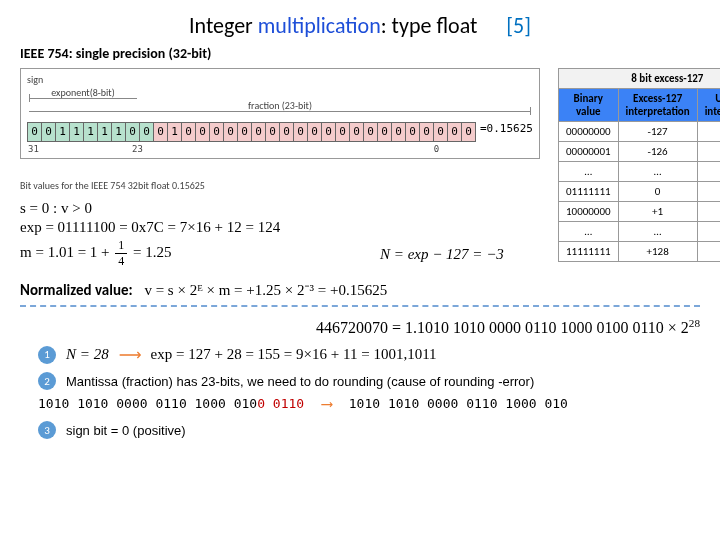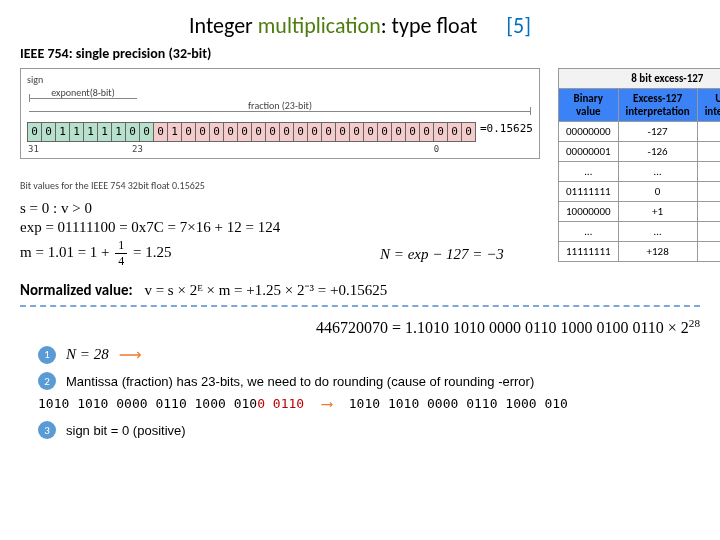--- a/index.html
+++ b/index.html
@@ -6,21 +6,21 @@
     margin: 0;
     padding: 12px 20px;
     font-family: Calibri, Arial, sans-serif;
     font-size: 13px;
     color: #000;
     width: 720px;
     box-sizing: border-box;
     background: #fff;
   }
   .title-row { text-align: center; font-size: 22px; margin-bottom: 6px; }
-  .title-red { color: #4d7c0f; }
+  .title-red { color: #1d4ed8; }
   .ref { color: #0070c0; margin-left: 24px; }
   .subtitle { font-weight: bold; font-size: 14px; margin: 4px 0 6px 0; }
 
   .top-row { display: flex; align-items: flex-start; gap: 18px; }
   .diagram-wrap { flex: 1; }
   .diagram-box { border: 1px solid #999; padding: 4px 6px 4px 6px; }
   .diagram-labels { display: flex; font-size: 10px; color: #444; flex-direction: column; }
   .lab-sign { width: 14px; }
   .lab-exp { width: 112px; text-align: center; position: relative; }
   .lab-frac { flex: 1; text-align: center; position: relative; }
@@ -234,20 +234,21 @@
 <hr class="dash-sep">
 
 <div class="big-eq">
   <span>446720070 = 1.1010 1010 0000 0110 1000 0100 0110 × 2</span><span class="sup">28</span>
 </div>
 
 <div class="step-row">
   <div class="circ">1</div>
   <span class="serif">N = 28</span>
   <span class="arrow">⟶</span>
+  <span class="serif upright" style="font-style:normal">exp = 127 + 28 = 155 = 9×16 + 11 = 1001,1011</span>
 </div>
 
 <div class="step-row">
   <div class="circ">2</div>
   <span class="step-text">Mantissa (fraction) has 23-bits, we need to do rounding (cause of rounding -error)</span>
 </div>
 
 <div class="mant-row">
   <span>
     <span>1010 1010 0000 0110 1000 010</span><span class="red">0 0110</span>

